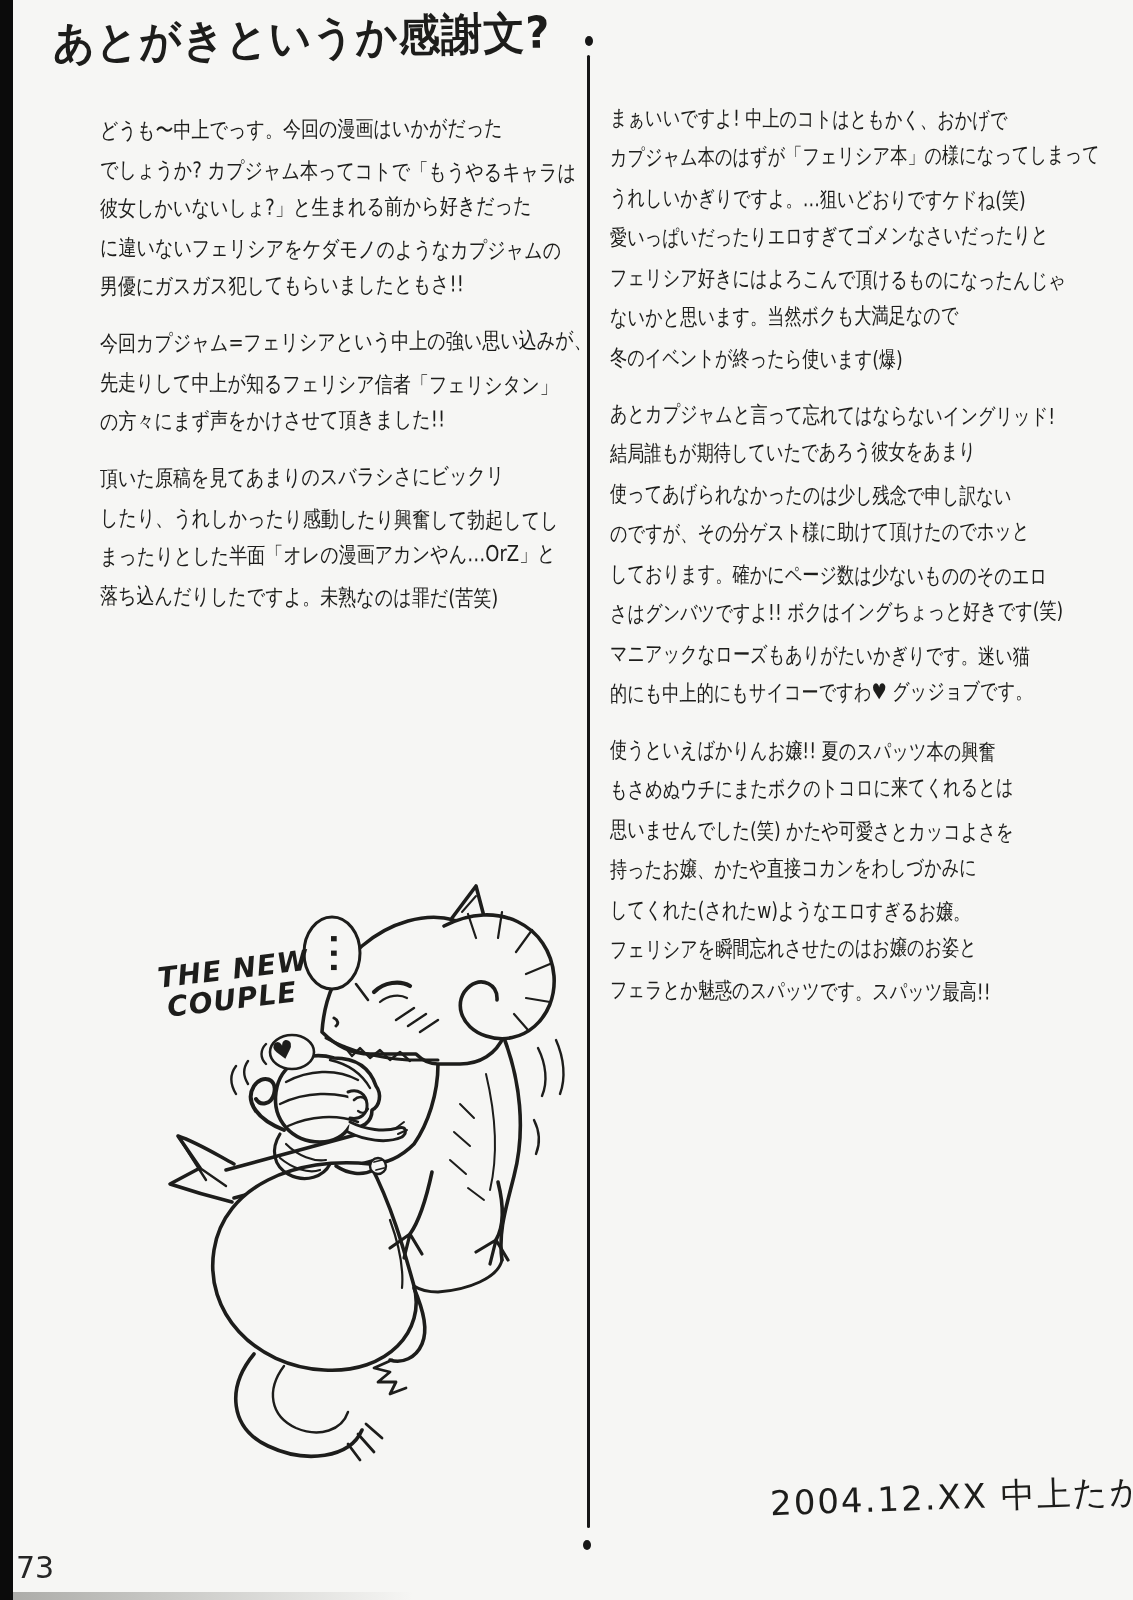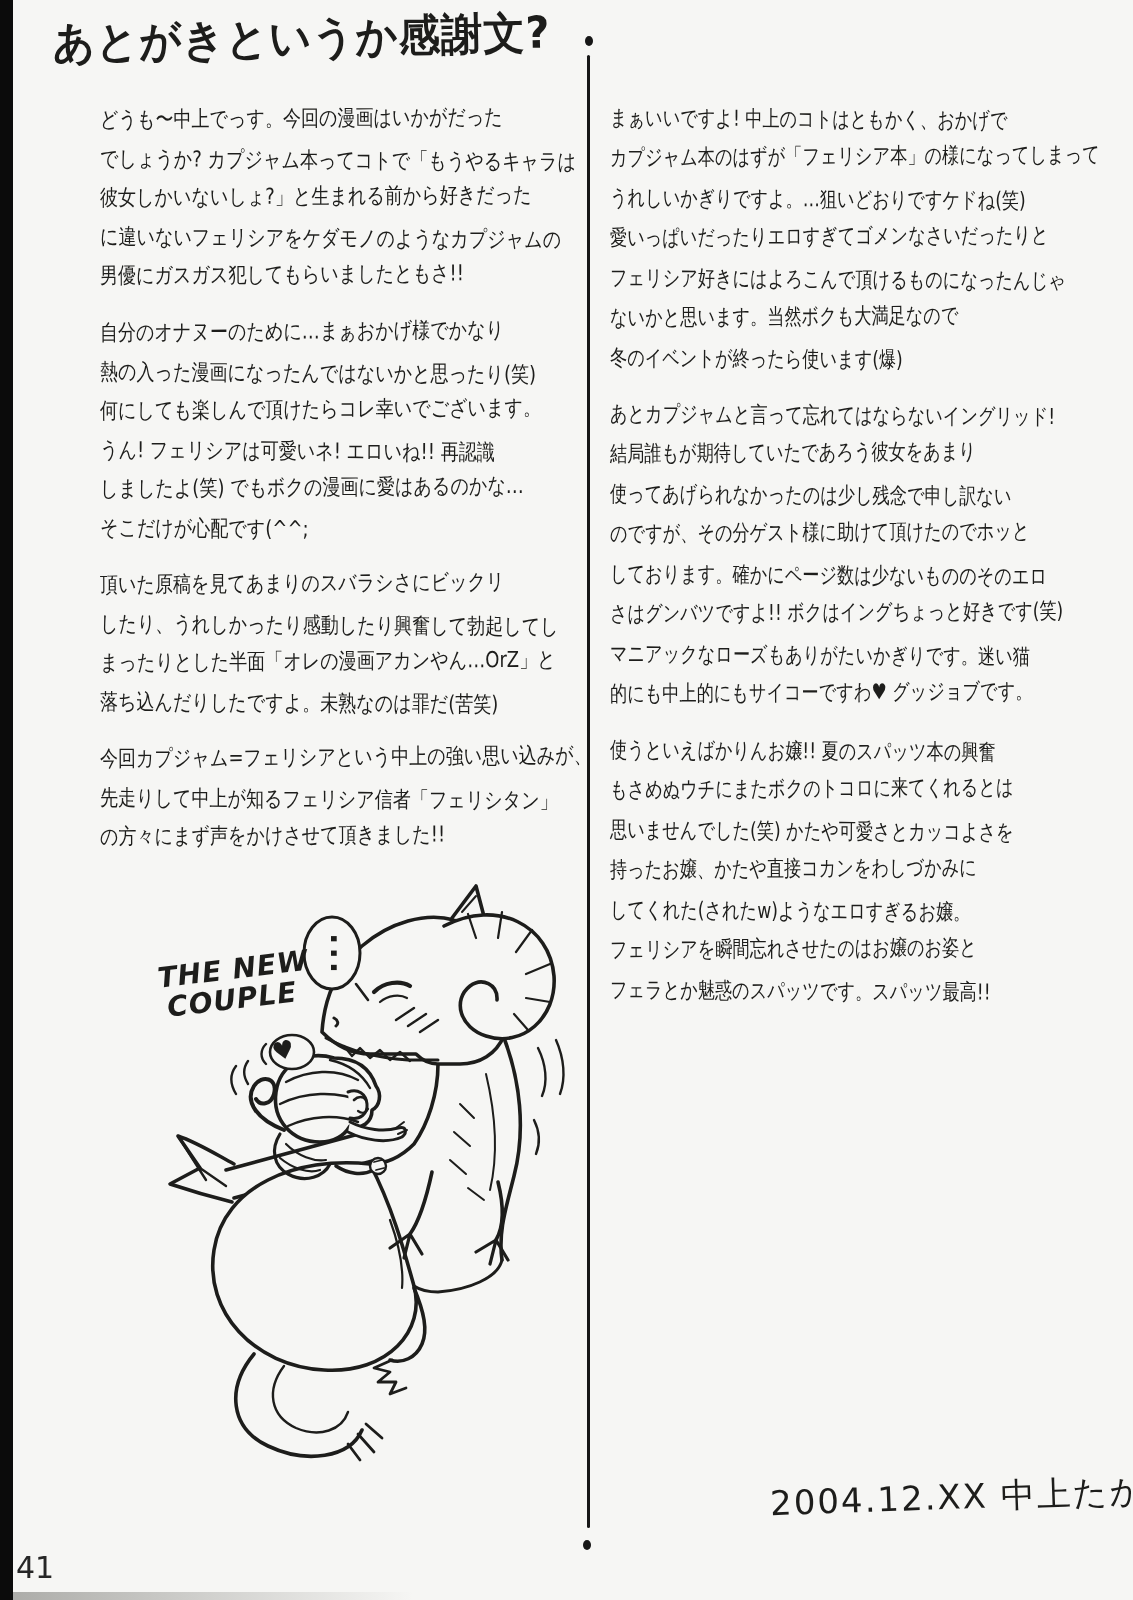--- a/index.html
+++ b/index.html
@@ -10,21 +10,21 @@
     color:#1d1d1b;
   }
   .scan-edge-left{position:absolute;left:0;top:0;width:13px;height:1600px;background:#0b0b0b;}
   .scan-edge-bottom{position:absolute;left:13px;top:1592px;width:400px;height:8px;
     background:linear-gradient(to right,#9a9a96,rgba(200,200,196,0));opacity:.8;}
   .page-title{
     position:absolute;left:52px;top:14px;font-size:44px;font-weight:bold;
     letter-spacing:1px;transform:rotate(-1.2deg) scaleX(.94);transform-origin:0 0;white-space:nowrap;
   }
   .col{position:absolute;}
-  .col-left{left:100px;top:100px;width:492px;}
+  .col-left{left:100px;top:111px;width:492px;}
   .col-right{left:610px;top:98px;width:518px;}
   .para{margin:0 0 18px 0;}
   .col-right .para{margin-bottom:16px;}
   .hl{font-size:22px;white-space:nowrap;transform-origin:0 50%;}
   .col-left .hl{line-height:39px;}
   .col-right .hl{line-height:40px;}
   .col-left .hl:nth-child(odd){transform:scaleX(.82) rotate(-.35deg);}
   .col-left .hl:nth-child(even){transform:scaleX(.82) rotate(.3deg);}
   .col-right .hl:nth-child(odd){transform:scaleX(.78) rotate(.3deg);}
   .col-right .hl:nth-child(even){transform:scaleX(.78) rotate(-.3deg);}
@@ -64,37 +64,29 @@
 
 <div class="col col-left">
   <div class="para">
       <div class="hl">どうも〜中上でっす。今回の漫画はいかがだった</div>
       <div class="hl">でしょうか? カプジャム本ってコトで「もうやるキャラは</div>
       <div class="hl">彼女しかいないしょ?」と生まれる前から好きだった</div>
       <div class="hl">に違いないフェリシアをケダモノのようなカプジャムの</div>
       <div class="hl">男優にガスガス犯してもらいましたともさ!!</div>
     </div>
   <div class="para">
-      <div class="hl">自分のオナヌーのために…まぁおかげ様でかなり</div>
-      <div class="hl">熱の入った漫画になったんではないかと思ったり(笑)</div>
-      <div class="hl">何にしても楽しんで頂けたらコレ幸いでございます。</div>
-      <div class="hl">うん! フェリシアは可愛いネ! エロいね!! 再認識</div>
-      <div class="hl">しましたよ(笑) でもボクの漫画に愛はあるのかな…</div>
-      <div class="hl">そこだけが心配です(^^;</div>
+      <div class="hl">今回カプジャム=フェリシアという中上の強い思い込みが、</div>
+      <div class="hl">先走りして中上が知るフェリシア信者「フェリシタン」</div>
+      <div class="hl">の方々にまず声をかけさせて頂きました!!</div>
     </div>
   <div class="para">
       <div class="hl">頂いた原稿を見てあまりのスバラシさにビックリ</div>
       <div class="hl">したり、うれしかったり感動したり興奮して勃起してし</div>
       <div class="hl">まったりとした半面「オレの漫画アカンやん…OrZ」と</div>
       <div class="hl">落ち込んだりしたですよ。未熟なのは罪だ(苦笑)</div>
-    </div>
-  <div class="para">
-      <div class="hl">今回カプジャム=フェリシアという中上の強い思い込みが、</div>
-      <div class="hl">先走りして中上が知るフェリシア信者「フェリシタン」</div>
-      <div class="hl">の方々にまず声をかけさせて頂きました!!</div>
     </div>
 </div>
 
 <div class="col col-right">
   <div class="para">
       <div class="hl">まぁいいですよ! 中上のコトはともかく、おかげで</div>
       <div class="hl">カプジャム本のはずが「フェリシア本」の様になってしまって</div>
       <div class="hl">うれしいかぎりですよ。…狙いどおりですケドね(笑)</div>
       <div class="hl">愛いっぱいだったりエロすぎてゴメンなさいだったりと</div>
       <div class="hl">フェリシア好きにはよろこんで頂けるものになったんじゃ</div>
@@ -193,13 +185,13 @@
 
 <div class="speech-dots">...</div>
 <div class="heart-glyph">♥</div>
 
 <div class="illustration-caption">
   <div class="l1">THE NEW</div>
   <div class="l2">COUPLE</div>
 </div>
 
 <div class="signature">2004.12.XX 中上たかし</div>
-<div class="page-number">41</div>
+<div class="page-number">73</div>
 
 </body></html>

